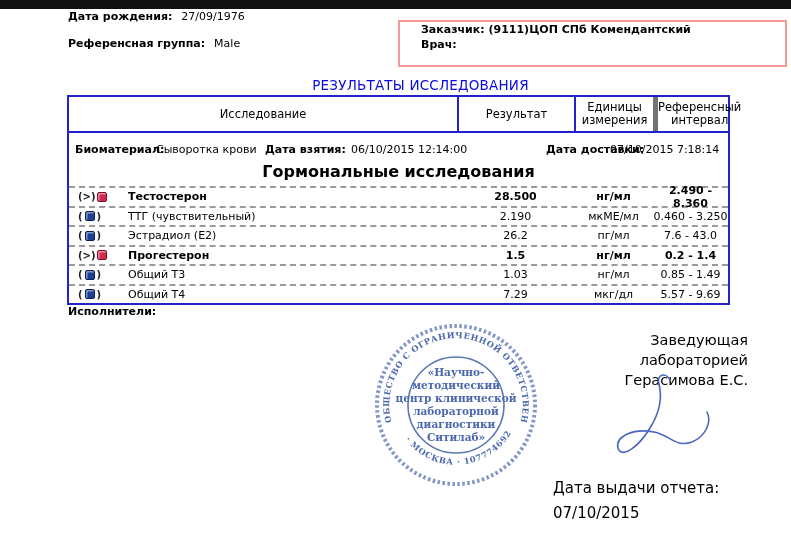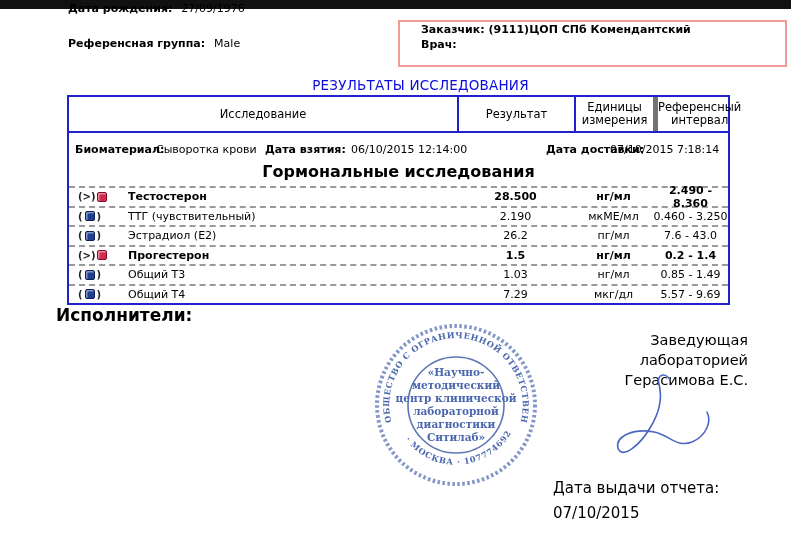--- a/index.html
+++ b/index.html
@@ -63,34 +63,34 @@
     font-weight:bold; color:#222; }
   .sq { width:10px; height:10px; display:inline-block; border-radius:2px;
     box-shadow:inset 1.5px 1.5px 0 rgba(255,255,255,.45); }
   .sq.red  { background:#d12a4c; border:1px solid #7d1030; margin-left:1px; }
   .sq.blue { background:#1e3f92; border:1px solid #0c1f55; margin:0 2px; }
   .cell-result { flex:0 0 117px; text-align:center; }
   .cell-units  { flex:0 0 79px;  text-align:center; }
   .cell-ref    { flex:1 1 auto;  text-align:center; }
 
   
-  .executors { left:56px; top:305px; font-size:17px; font-weight:bold; }
+  .executors { left:68px; top:305px; font-size:11px; font-weight:bold; }
   .head-block { left:545px; top:330px; width:203px; text-align:right;
     font-size:14.5px; line-height:20px; }
   .issue-label { left:553px; top:479px; font-size:15px; }
   .issue-date  { left:553px; top:504px; font-size:15px; }
 
   svg text { user-select:none; }
 </style>
 </head>
 <body>
 
 <div class="abs top-bar"></div>
 
-<div class="abs info-line" style="left:68px; top:2px;text-align:right;">
+<div class="abs info-line" style="left:68px; top:10px;text-align:right;">
   <span class="lbl">Дата рождения:</span><span class="val">27/09/1976</span>
 </div>
 <div class="abs info-line" style="left:68px; top:37px;">
   <span class="lbl">Референсная группа:</span><span class="val">Male</span>
 </div>
 
 <div class="abs customer-box">
   <div>Заказчик: (9111)ЦОП СПб Комендантский</div>
   <div>Врач:</div>
 </div>

